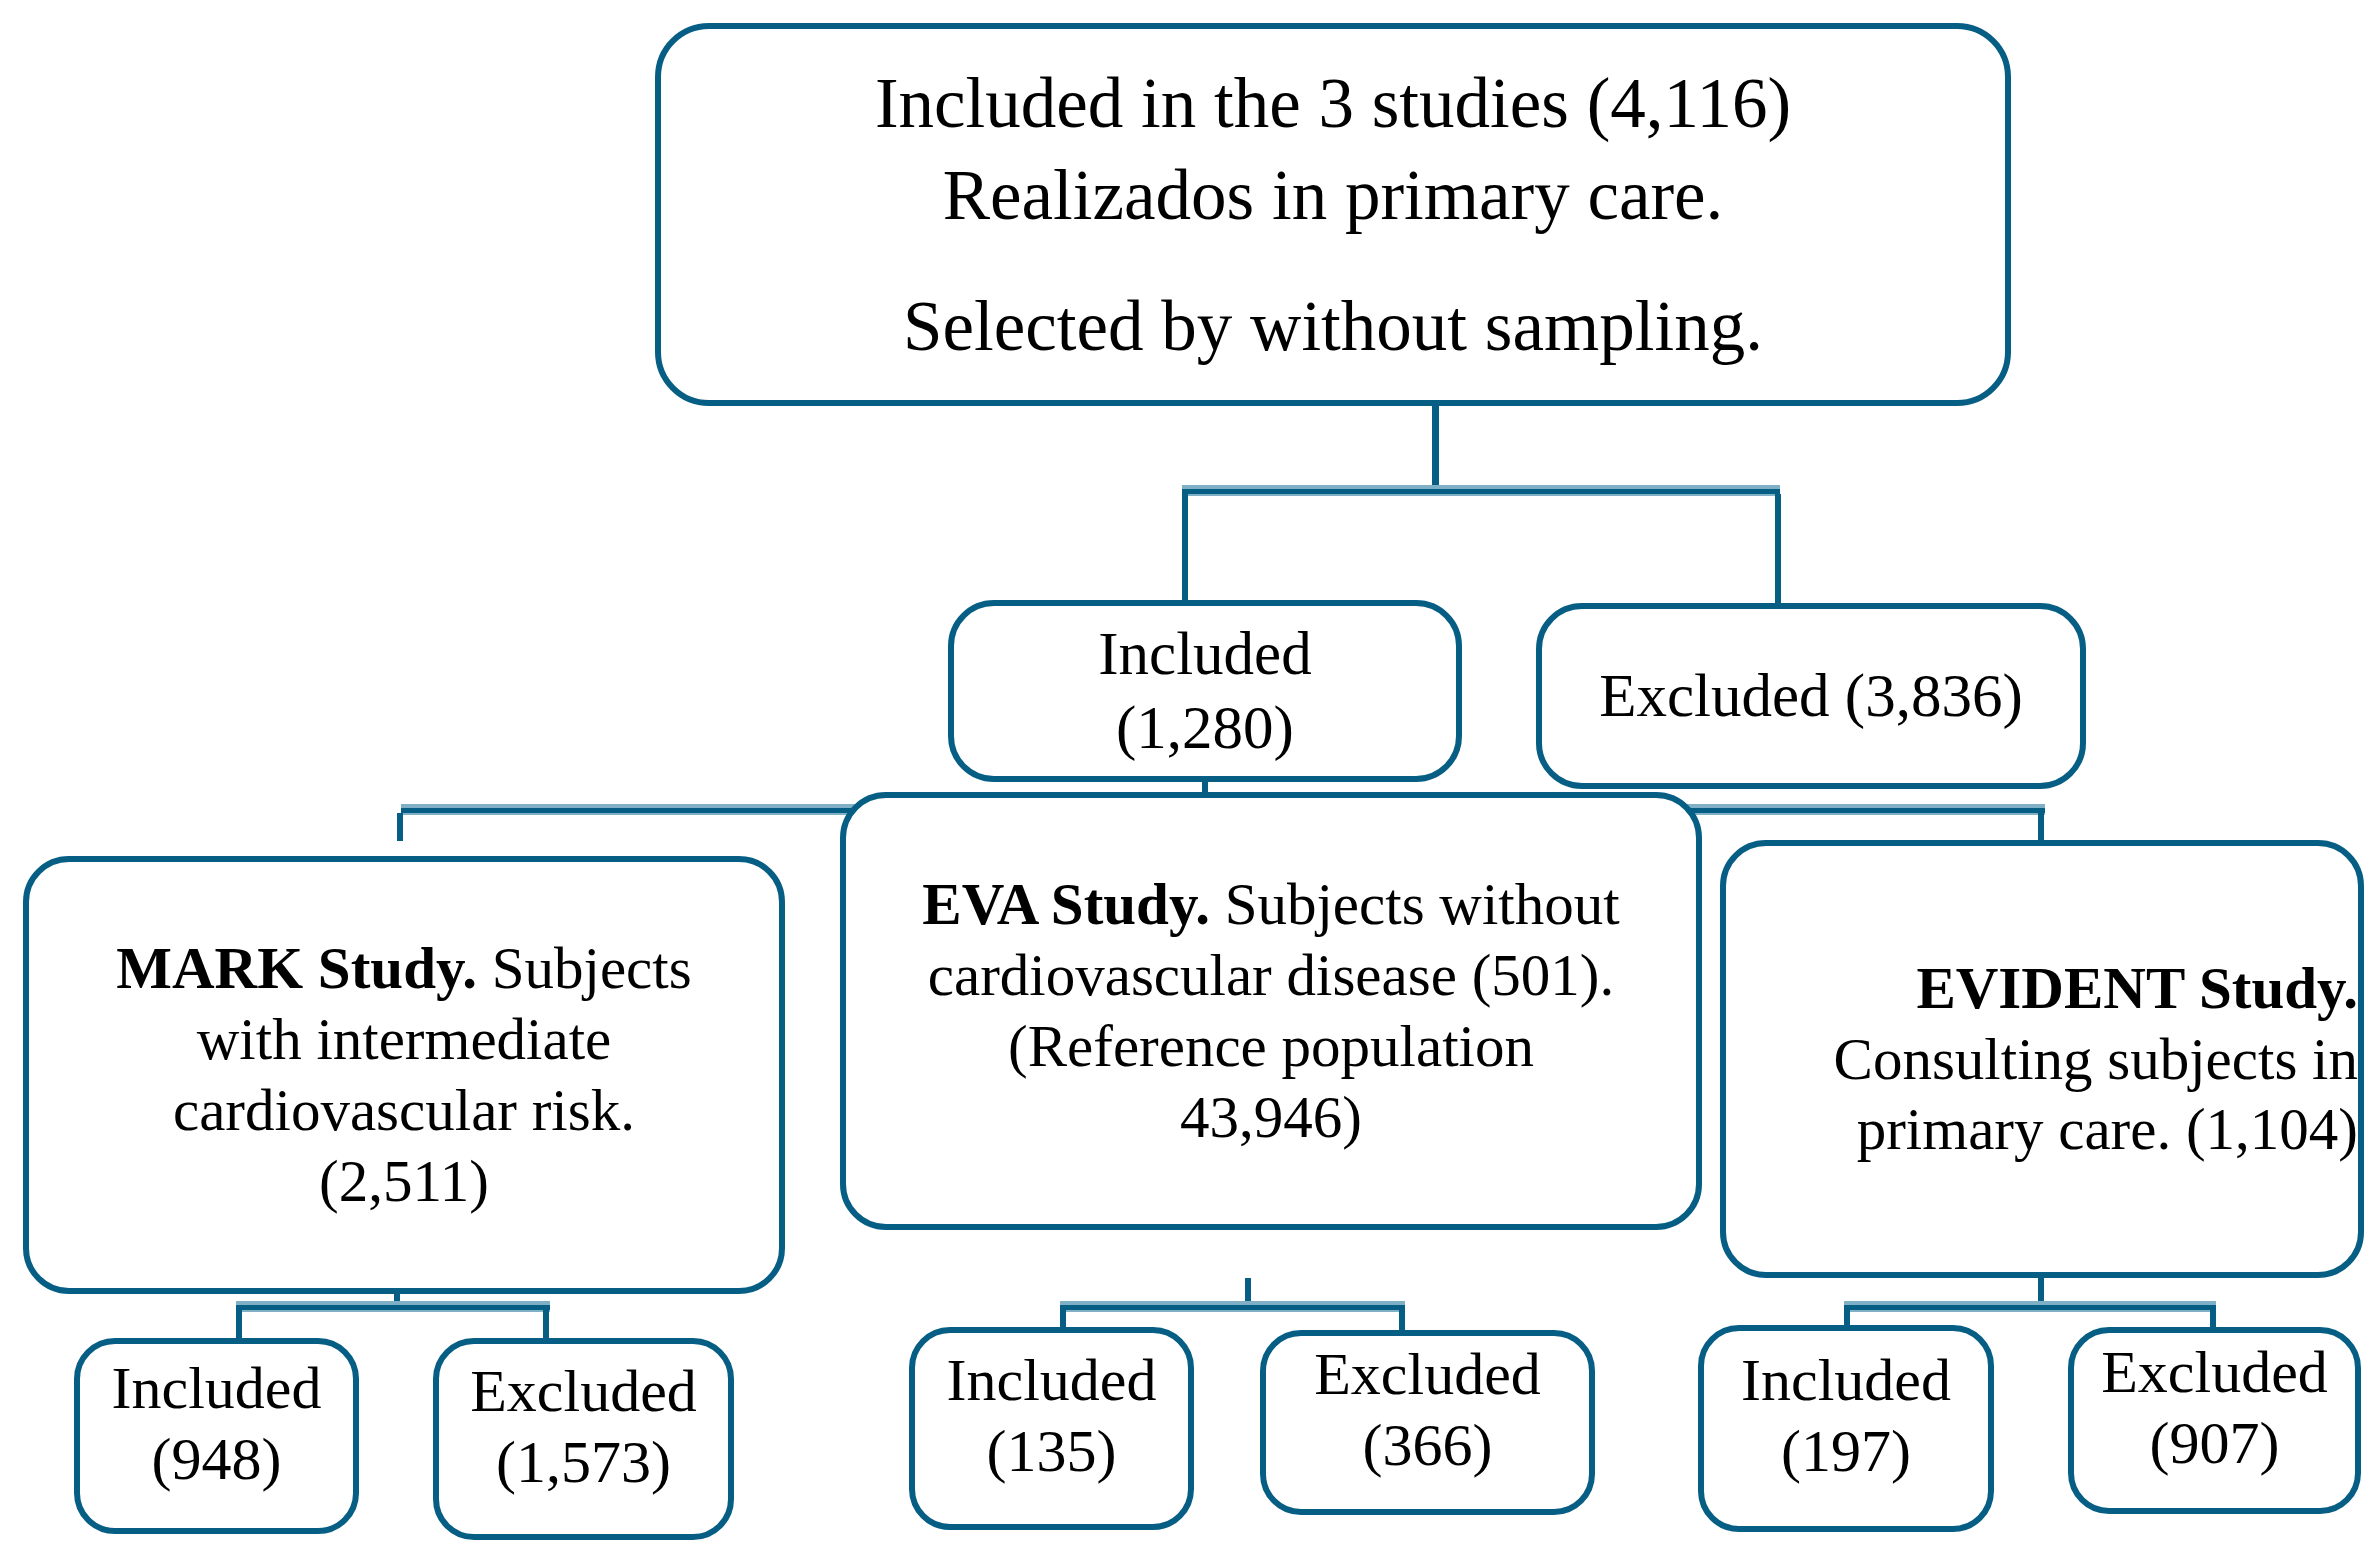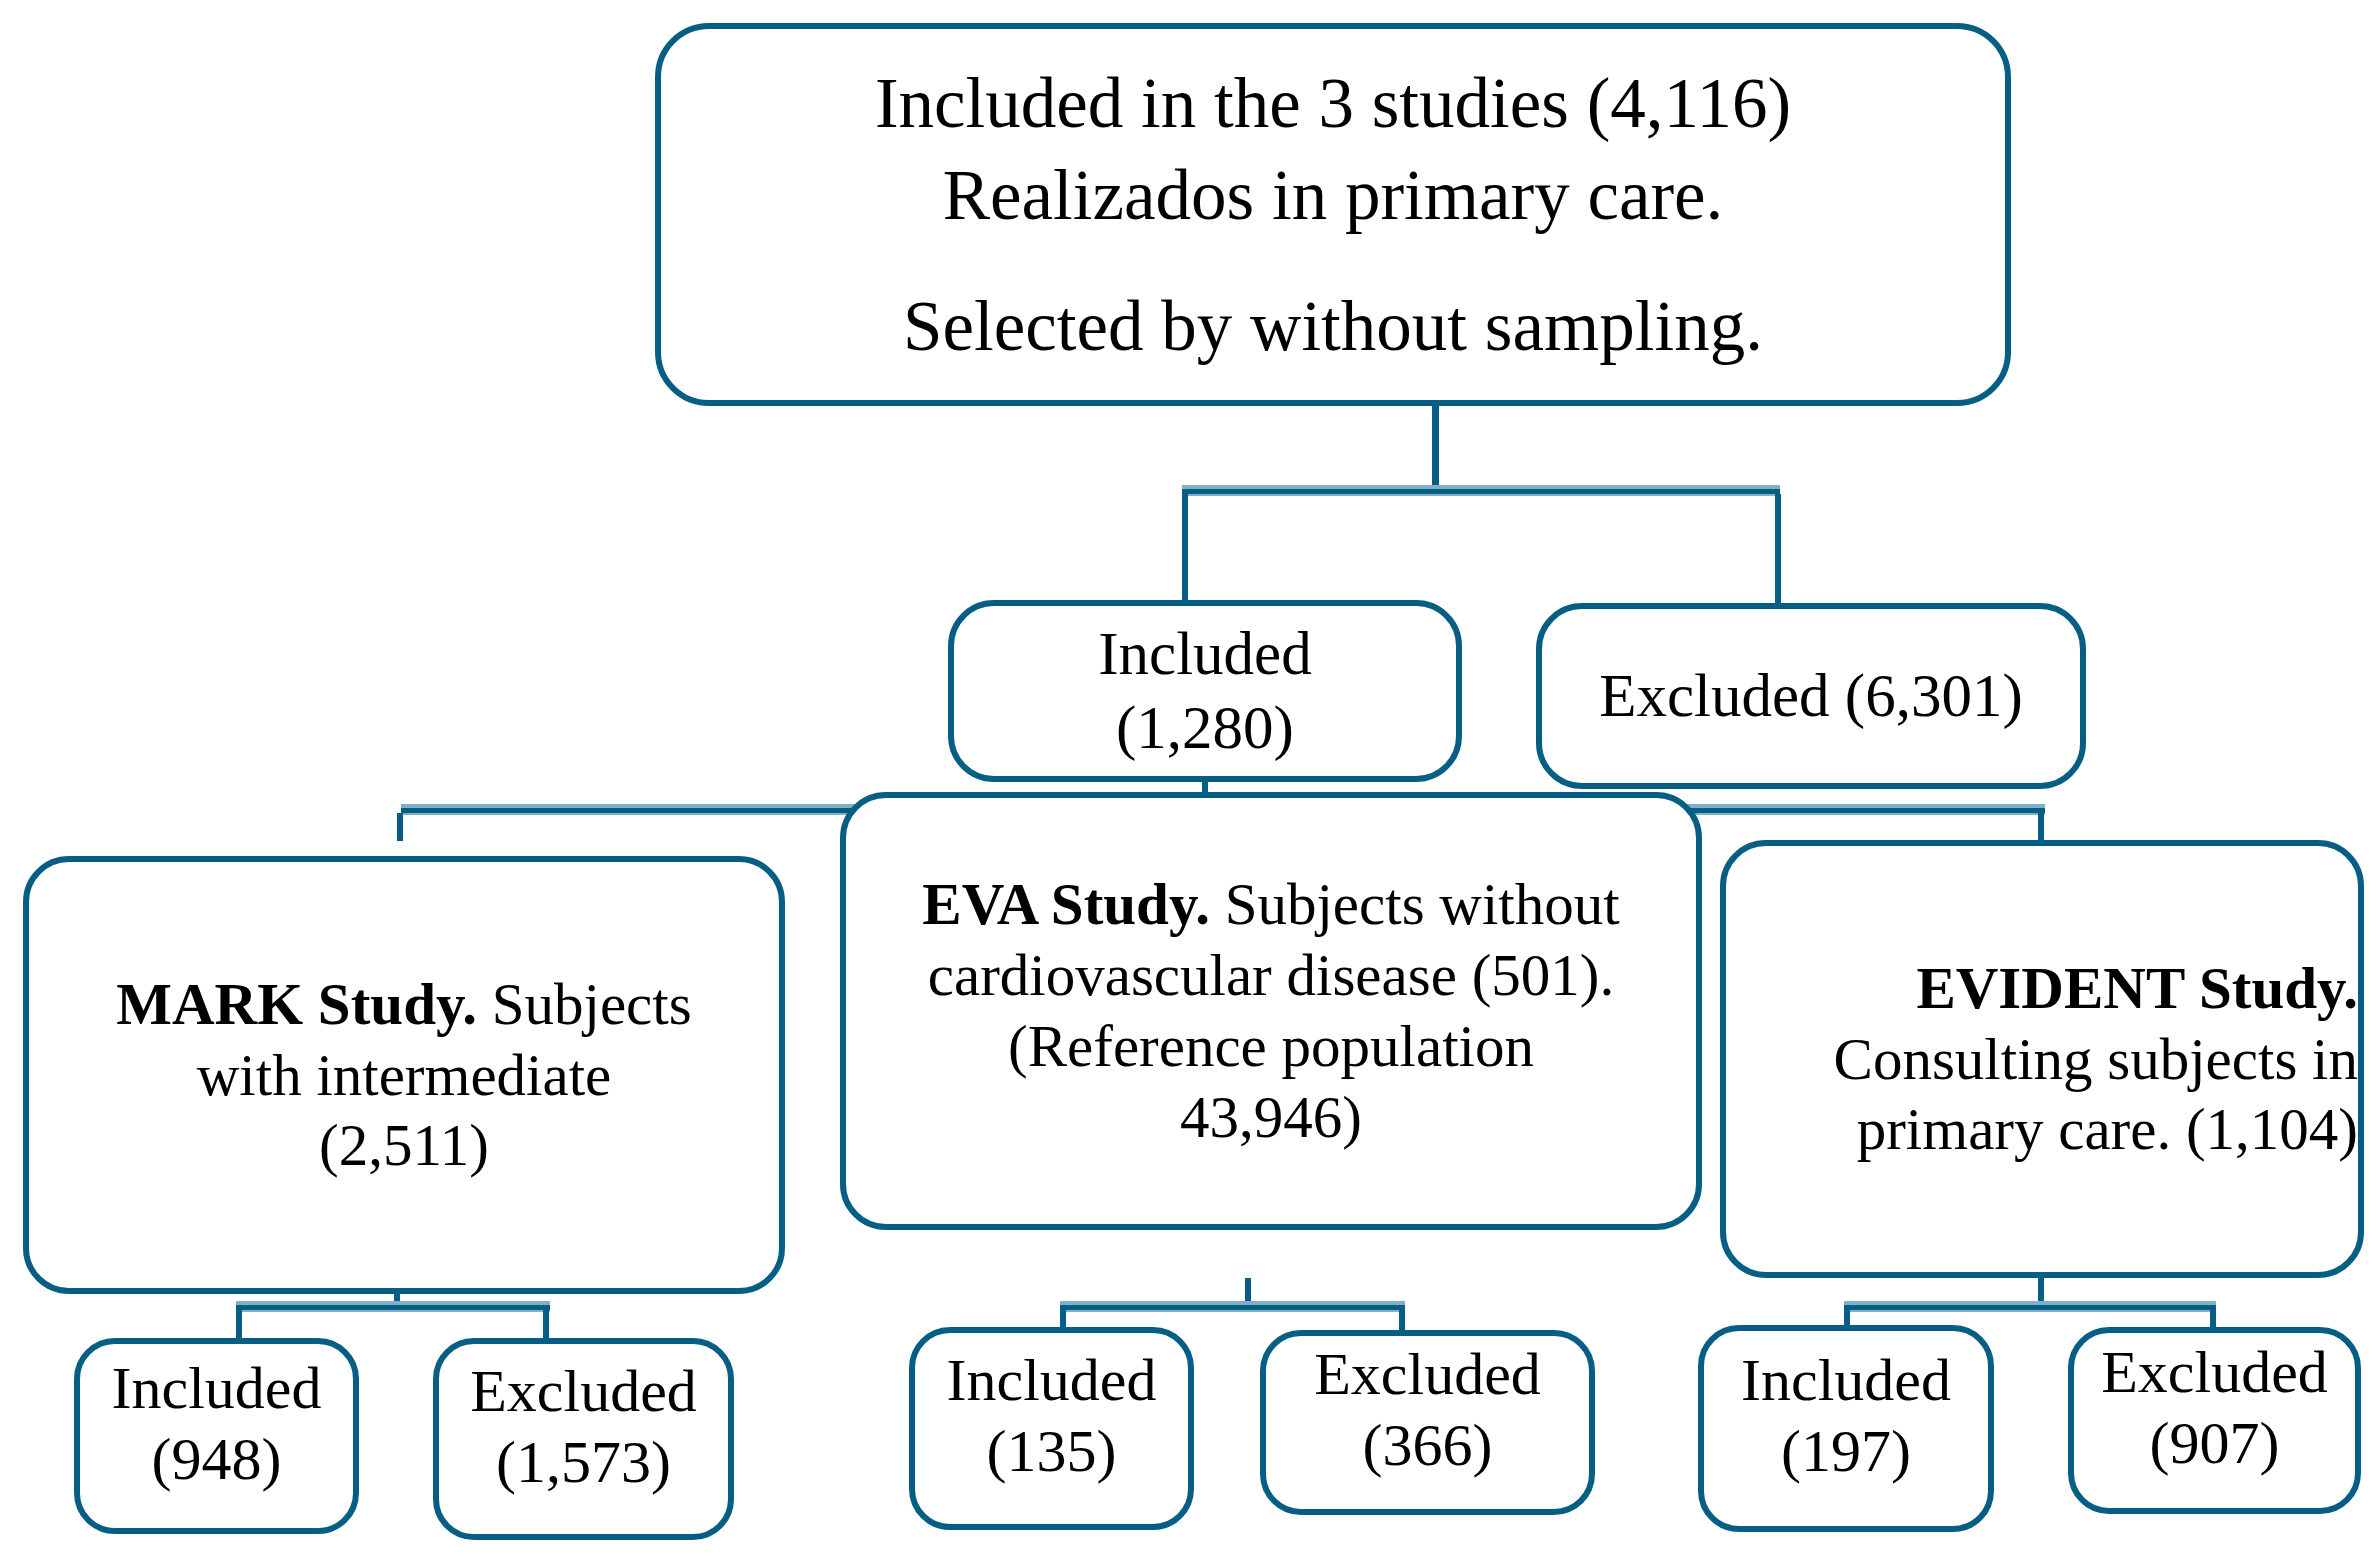--- a/index.html
+++ b/index.html
@@ -100,28 +100,29 @@
 
   <div class="box" style="left:948px;top:600px;width:514px;height:182px;">
     <div class="txt l2-txt">
       <span class="ln">Included</span>
       <span class="ln">(1,280)</span>
     </div>
   </div>
 
   <div class="box" style="left:1536px;top:603px;width:550px;height:186px;">
     <div class="txt l2-txt">
-      <span class="ln">Excluded (6,301)</span>
+      <span class="ln">Excluded (3,836)</span>
     </div>
   </div>
 
   <div class="box" style="left:23px;top:856px;width:762px;height:438px;">
     <div class="txt study-txt">
       <span class="ln"><b>MARK Study.</b> <span>Subjects</span></span>
       <span class="ln">with intermediate</span>
+      <span class="ln">cardiovascular risk.</span>
       <span class="ln">(2,511)</span>
     </div>
   </div>
 
   <div class="box" style="left:840px;top:792px;width:862px;height:438px;">
     <div class="txt study-txt">
       <span class="ln"><b>EVA Study.</b> <span>Subjects without</span></span>
       <span class="ln">cardiovascular disease (501).</span>
       <span class="ln">(Reference population</span>
       <span class="ln">43,946)</span>

